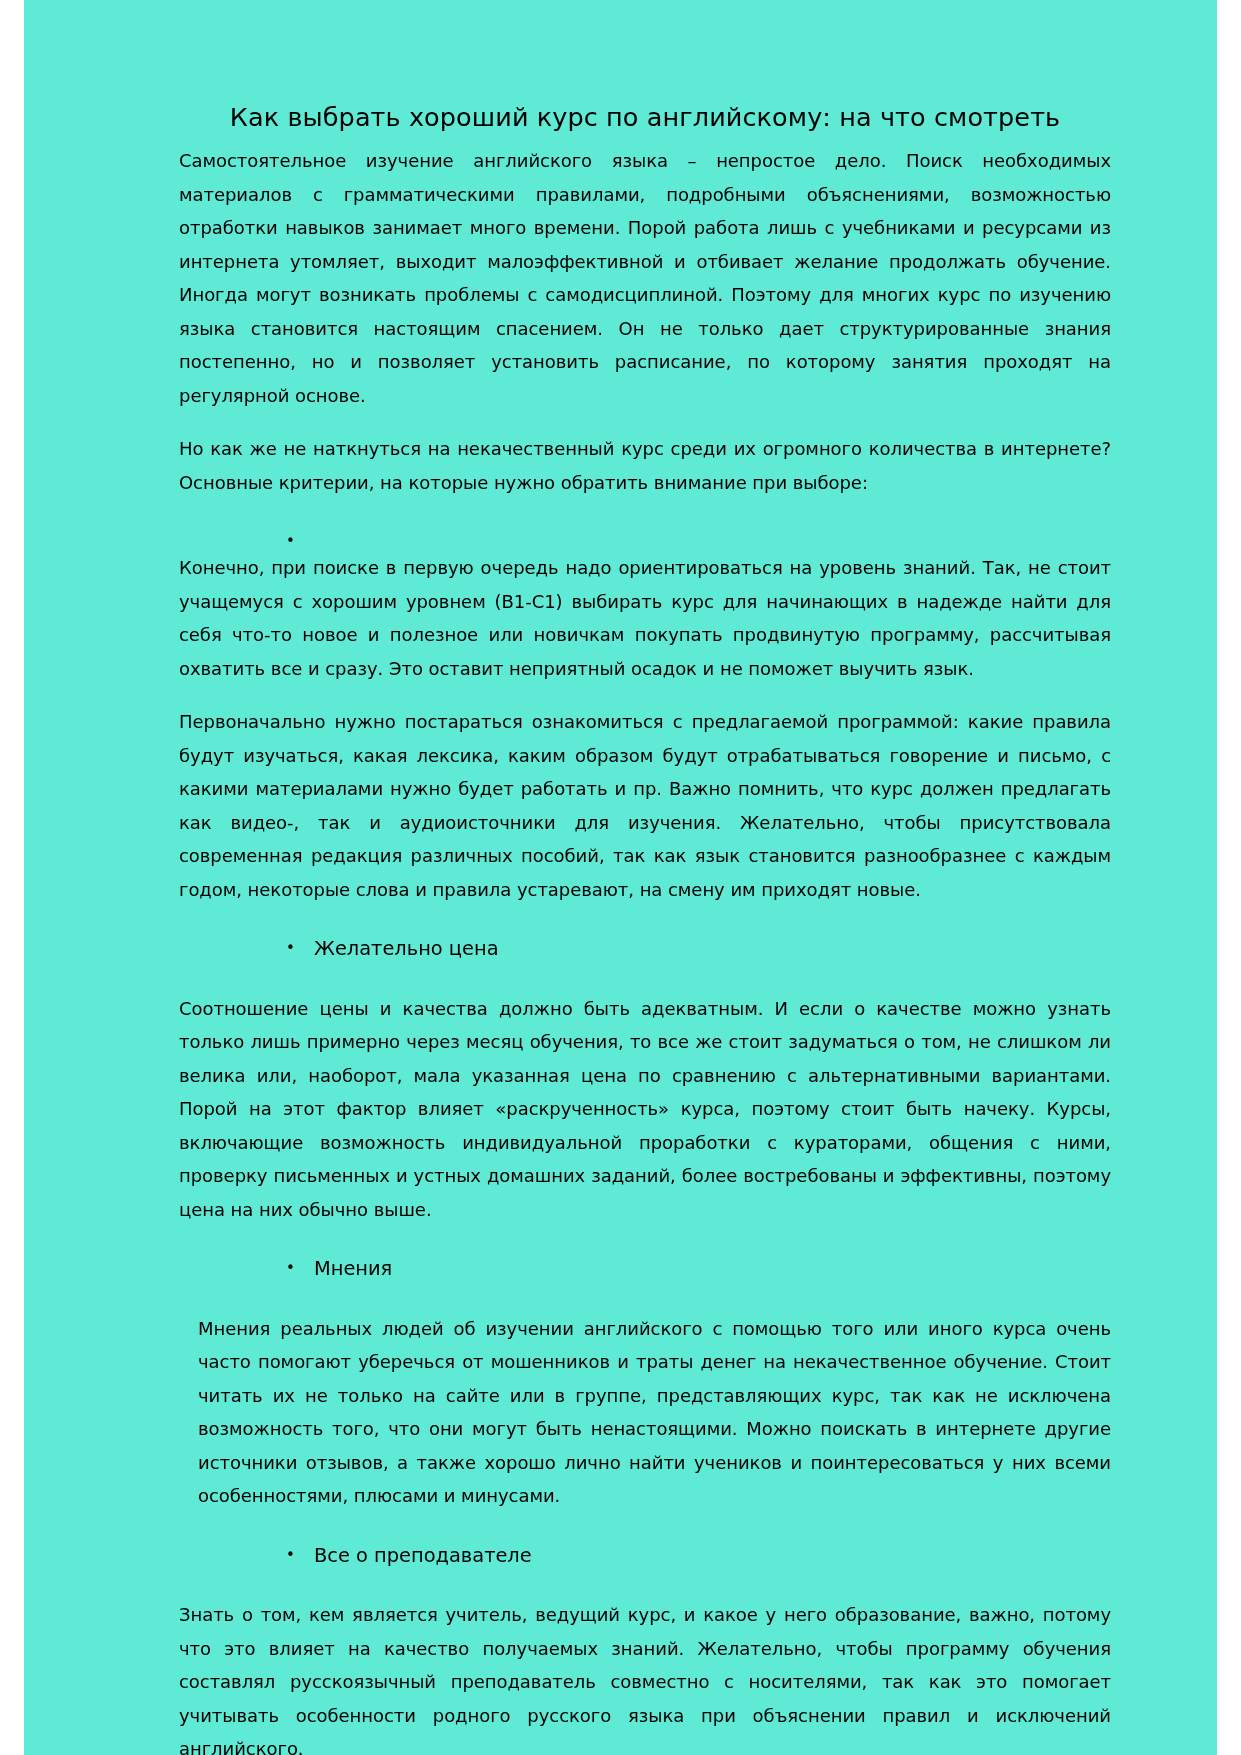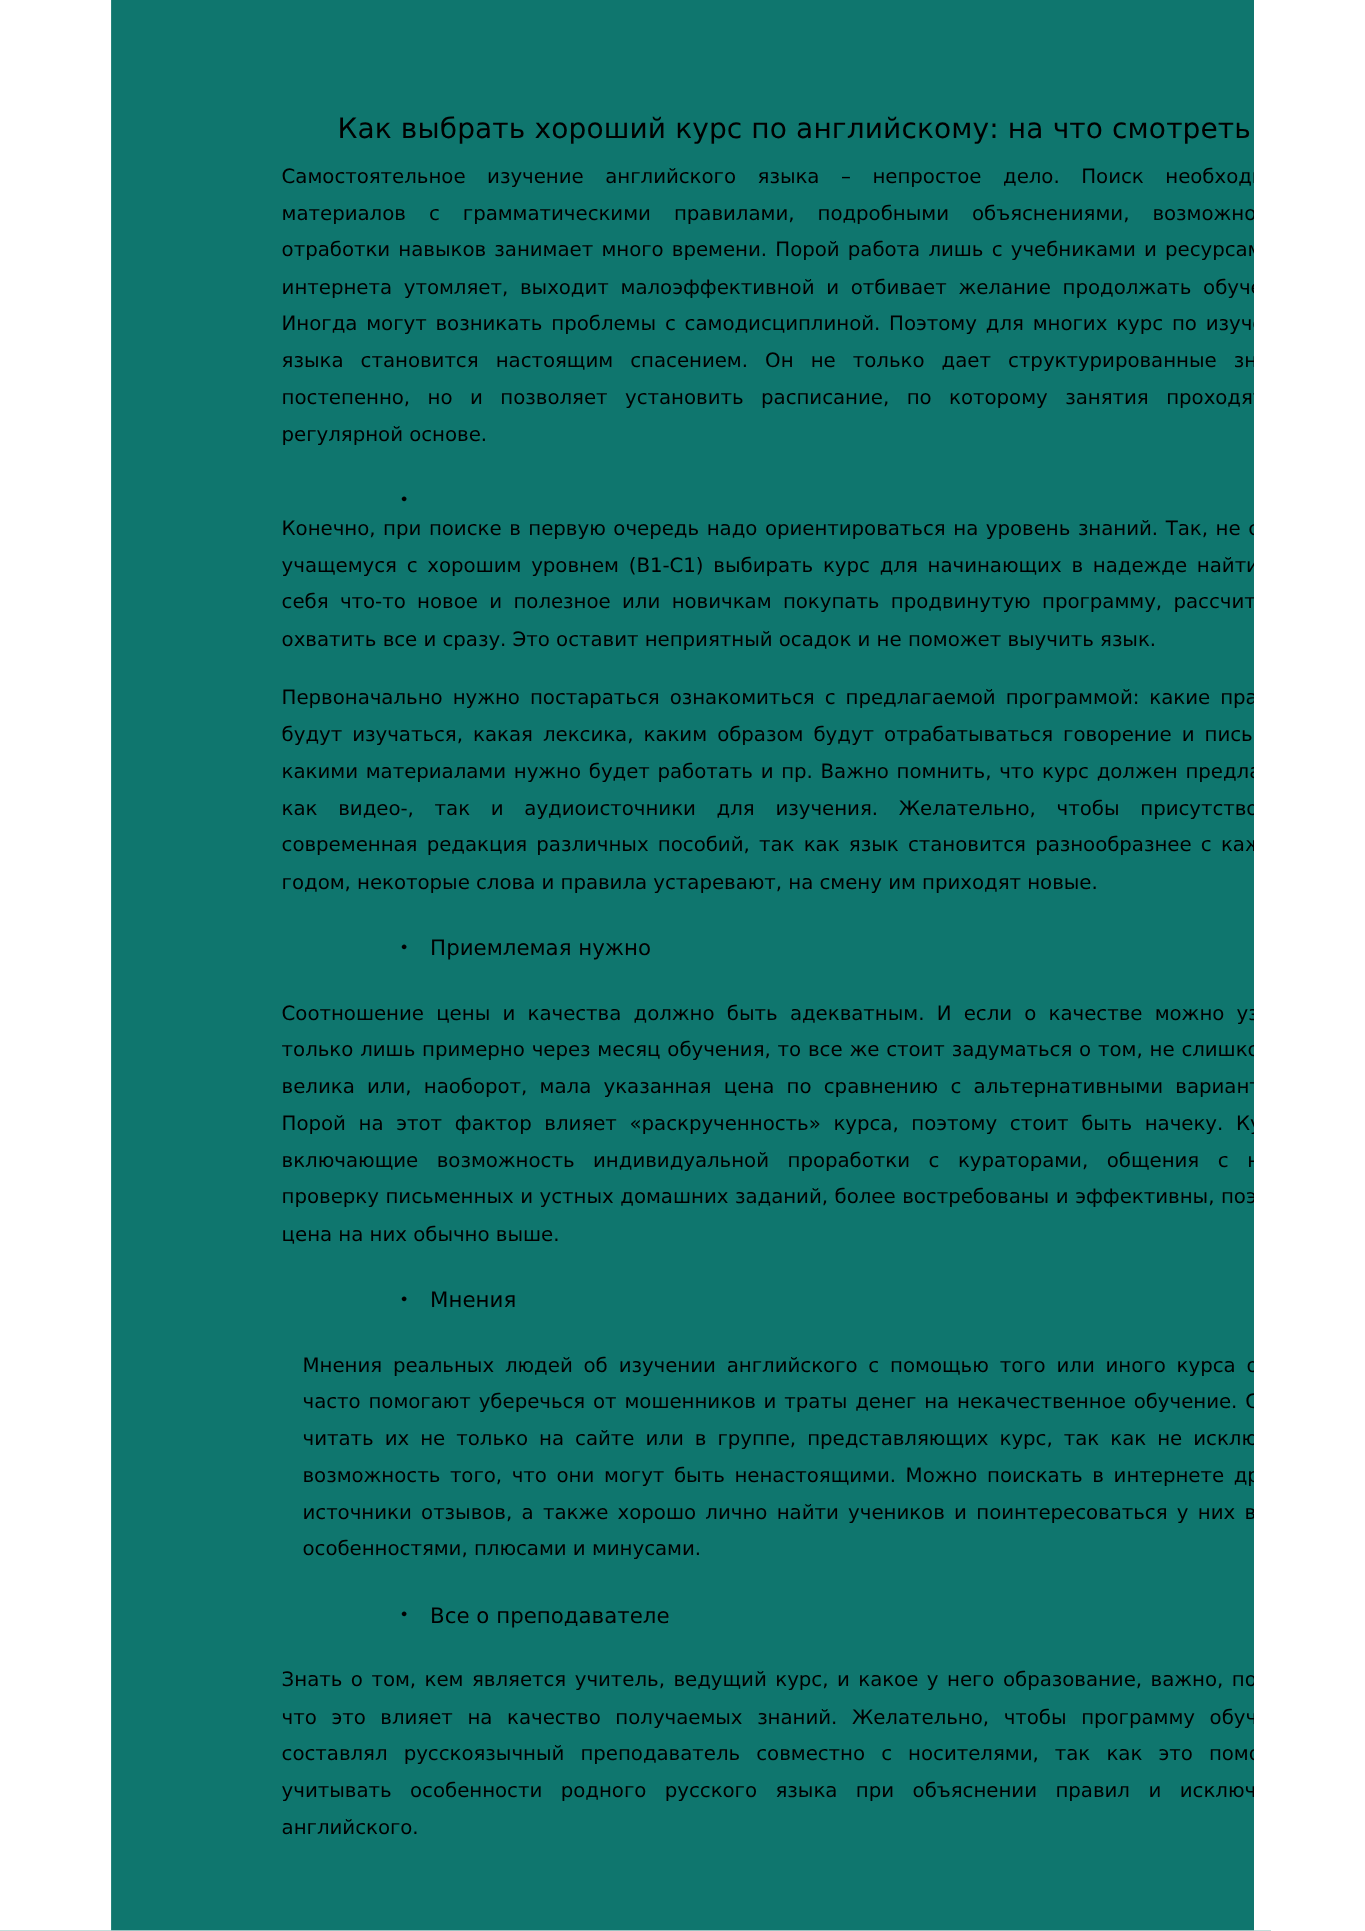--- a/index.html
+++ b/index.html
@@ -6,24 +6,24 @@
     margin: 0;
     padding: 0;
     background: #ffffff;
   }
   body {
     font-family: "DejaVu Sans", "Liberation Sans", sans-serif;
     color: #000000;
   }
   .page {
     position: relative;
-    width: 1039px;
+    width: 1193px;
     height: 1755px;
     margin: 0 auto;
-    background: #0f766e;
+    background: #5eead4;
     overflow: hidden;
     box-sizing: border-box;
   }
   .content {
     position: absolute;
     left: 155px;
     top: 100px;
     width: 932px;
   }
   .doc-title {
@@ -73,41 +73,42 @@
 </head>
 <body>
 
 <div class="page">
   <div class="content">
 
     <h1 class="doc-title">Как выбрать хороший курс по английскому: на что смотреть</h1>
 
     <p class="para">Самостоятельное изучение английского языка – непростое дело. Поиск необходимых материалов с грамматическими правилами, подробными объяснениями, возможностью отработки навыков занимает много времени. Порой работа лишь с учебниками и ресурсами из интернета утомляет, выходит малоэффективной и отбивает желание продолжать обучение. Иногда могут возникать проблемы с самодисциплиной. Поэтому для многих курс по изучению языка становится настоящим спасением. Он не только дает структурированные знания постепенно, но и позволяет установить расписание, по которому занятия проходят на регулярной основе.</p>
 
+    <p class="para">Но как же не наткнуться на некачественный курс среди их огромного количества в интернете? Основные критерии, на которые нужно обратить внимание при выборе:</p>
 
     <div class="spacer-xs"></div>
 
     <ul class="bullet-block">
       <li class="bullet-item">
         <span class="bullet-dot">•</span>
       </li>
     </ul>
 
     <div class="spacer-xs"></div>
 
     <p class="para">Конечно, при поиске в первую очередь надо ориентироваться на уровень знаний. Так, не стоит учащемуся с хорошим уровнем (B1-C1) выбирать курс для начинающих в надежде найти для себя что-то новое и полезное или новичкам покупать продвинутую программу, рассчитывая охватить все и сразу. Это оставит неприятный осадок и не поможет выучить язык.</p>
 
     <p class="para">Первоначально нужно постараться ознакомиться с предлагаемой программой: какие правила будут изучаться, какая лексика, каким образом будут отрабатываться говорение и письмо, с какими материалами нужно будет работать и пр. Важно помнить, что курс должен предлагать как видео-, так и аудиоисточники для изучения. Желательно, чтобы присутствовала современная редакция различных пособий, так как язык становится разнообразнее с каждым годом, некоторые слова и правила устаревают, на смену им приходят новые.</p>
 
     <div class="spacer-xs"></div>
 
     <ul class="bullet-block">
       <li class="bullet-item">
         <span class="bullet-dot">•</span>
-        <span>Приемлемая нужно</span>
+        <span>Желательно цена</span>
       </li>
     </ul>
 
     <div class="spacer-xs"></div>
 
     <p class="para">Соотношение цены и качества должно быть адекватным. И если о качестве можно узнать только лишь примерно через месяц обучения, то все же стоит задуматься о том, не слишком ли велика или, наоборот, мала указанная цена по сравнению с альтернативными вариантами. Порой на этот фактор влияет «раскрученность» курса, поэтому стоит быть начеку. Курсы, включающие возможность индивидуальной проработки с кураторами, общения с ними, проверку письменных и устных домашних заданий, более востребованы и эффективны, поэтому цена на них обычно выше.</p>
 
     <div class="spacer-xs"></div>
 
     <ul class="bullet-block">

